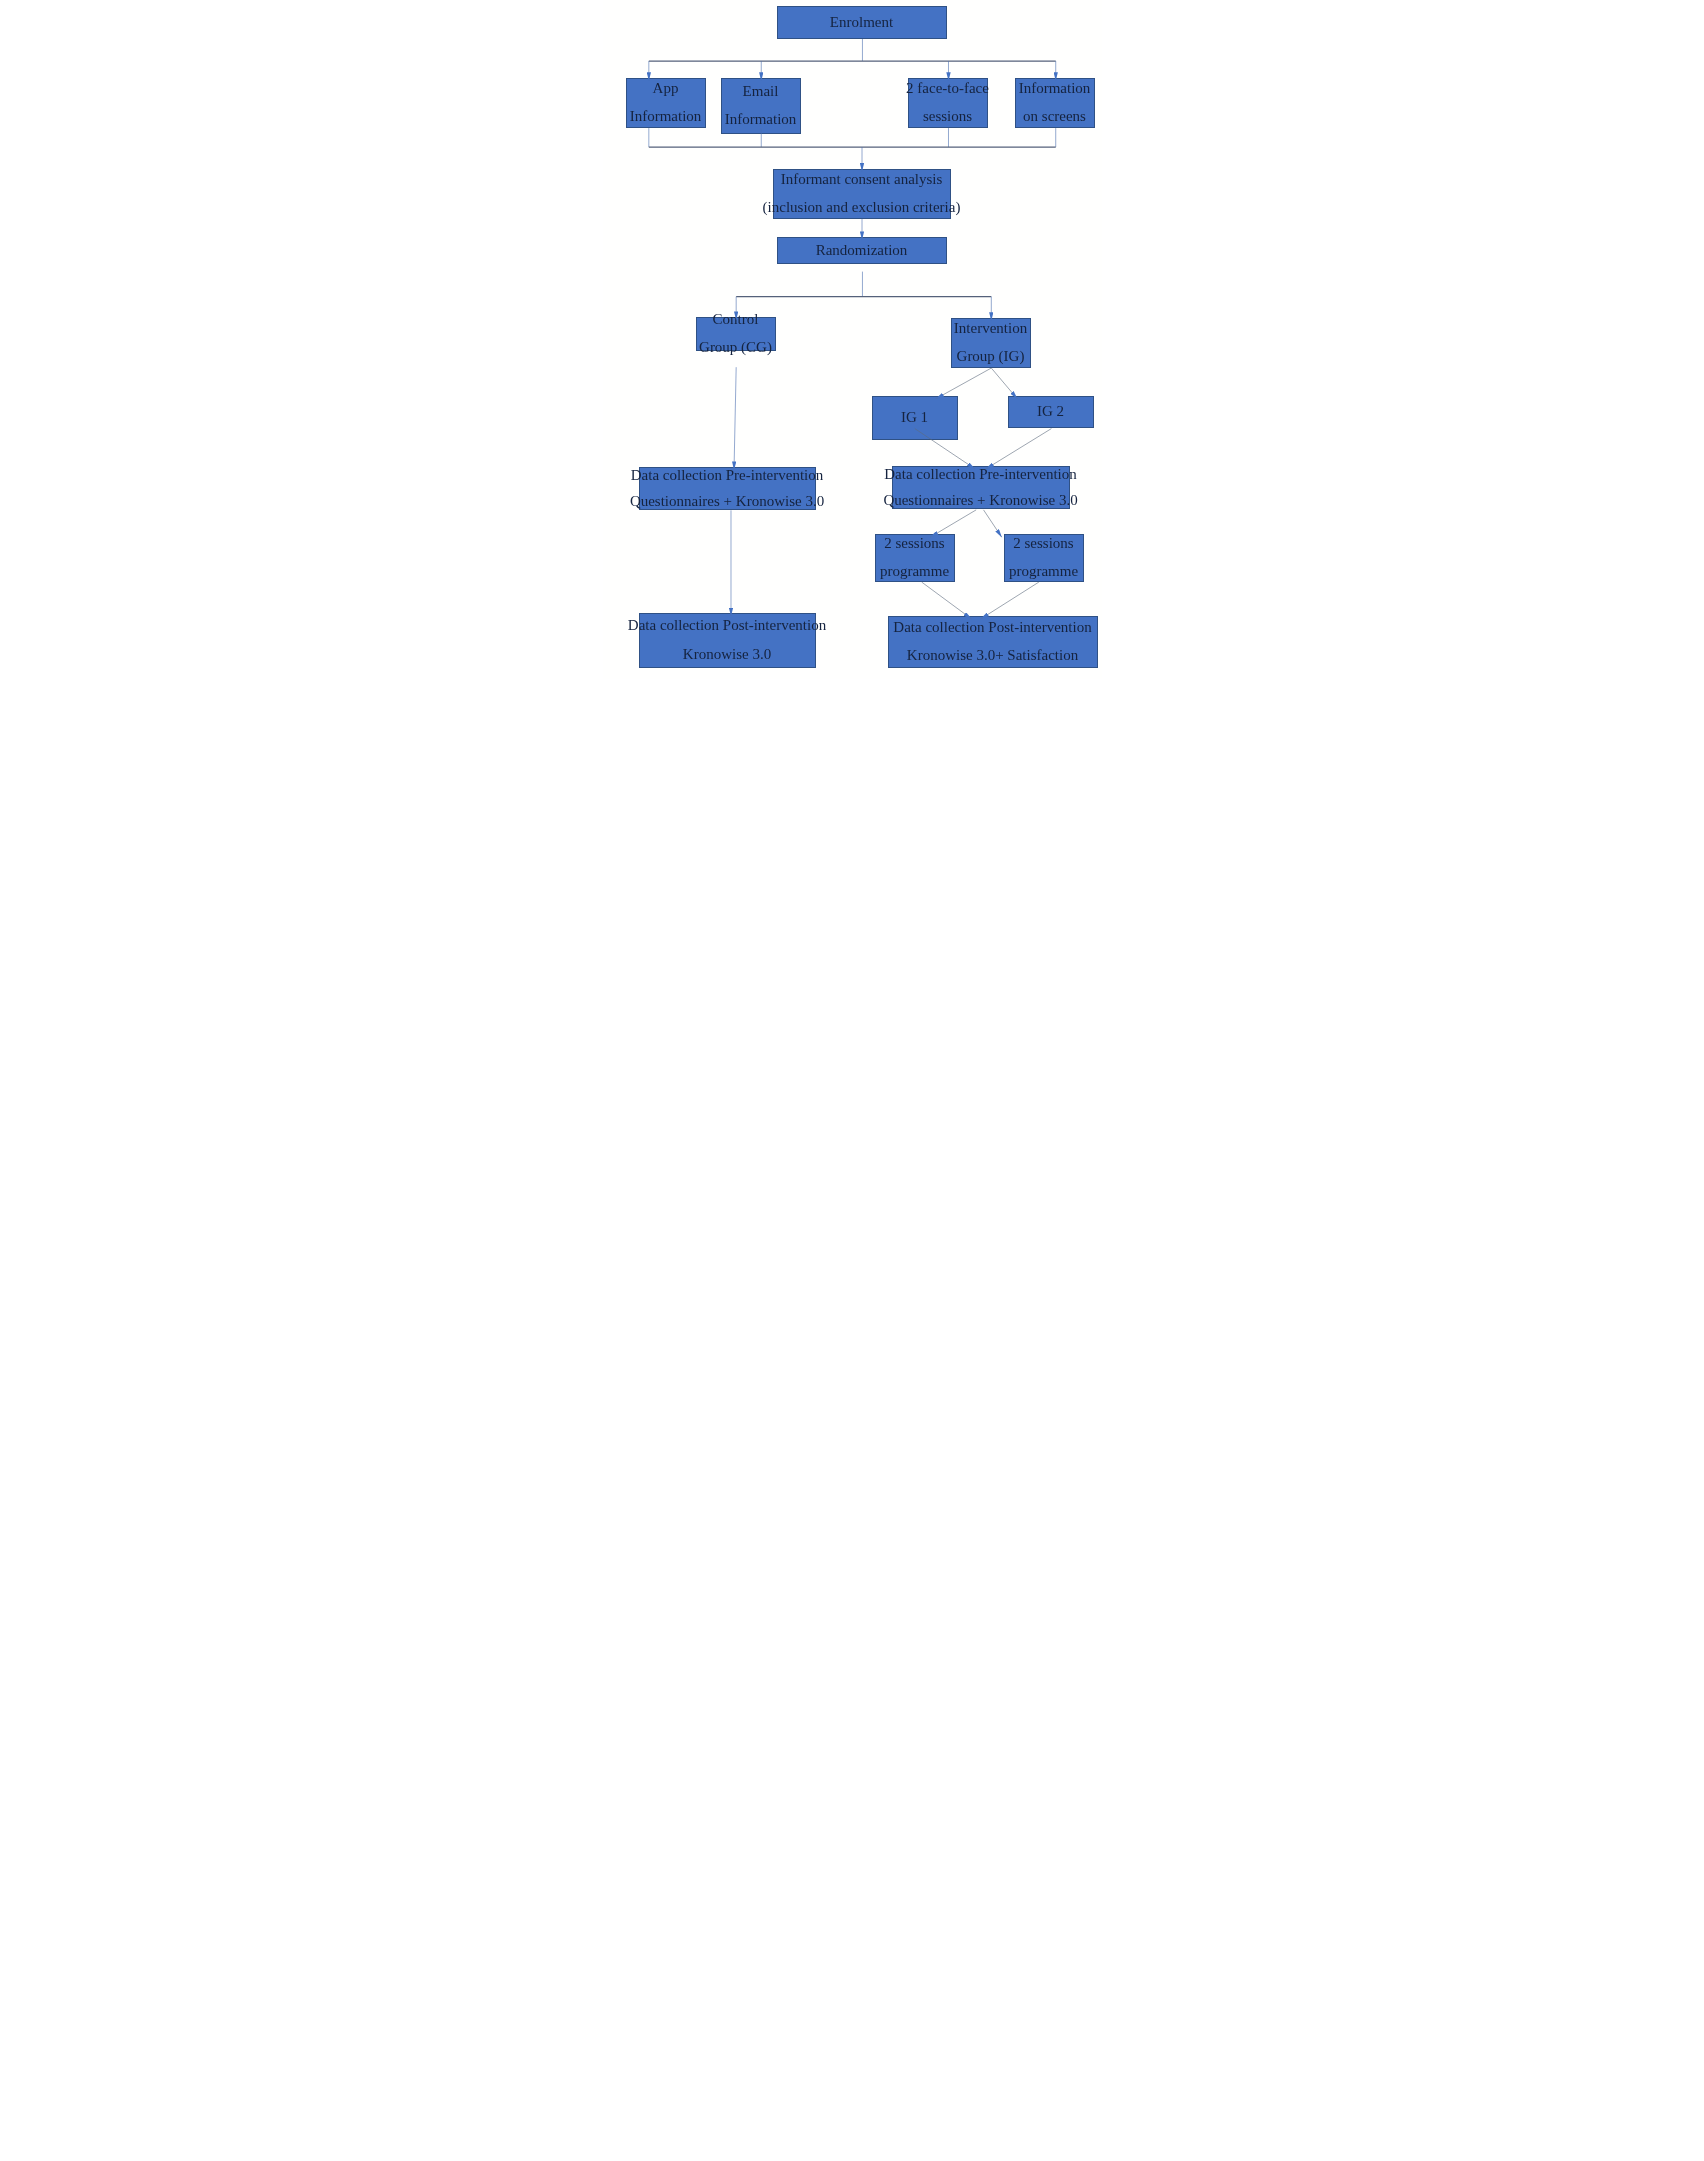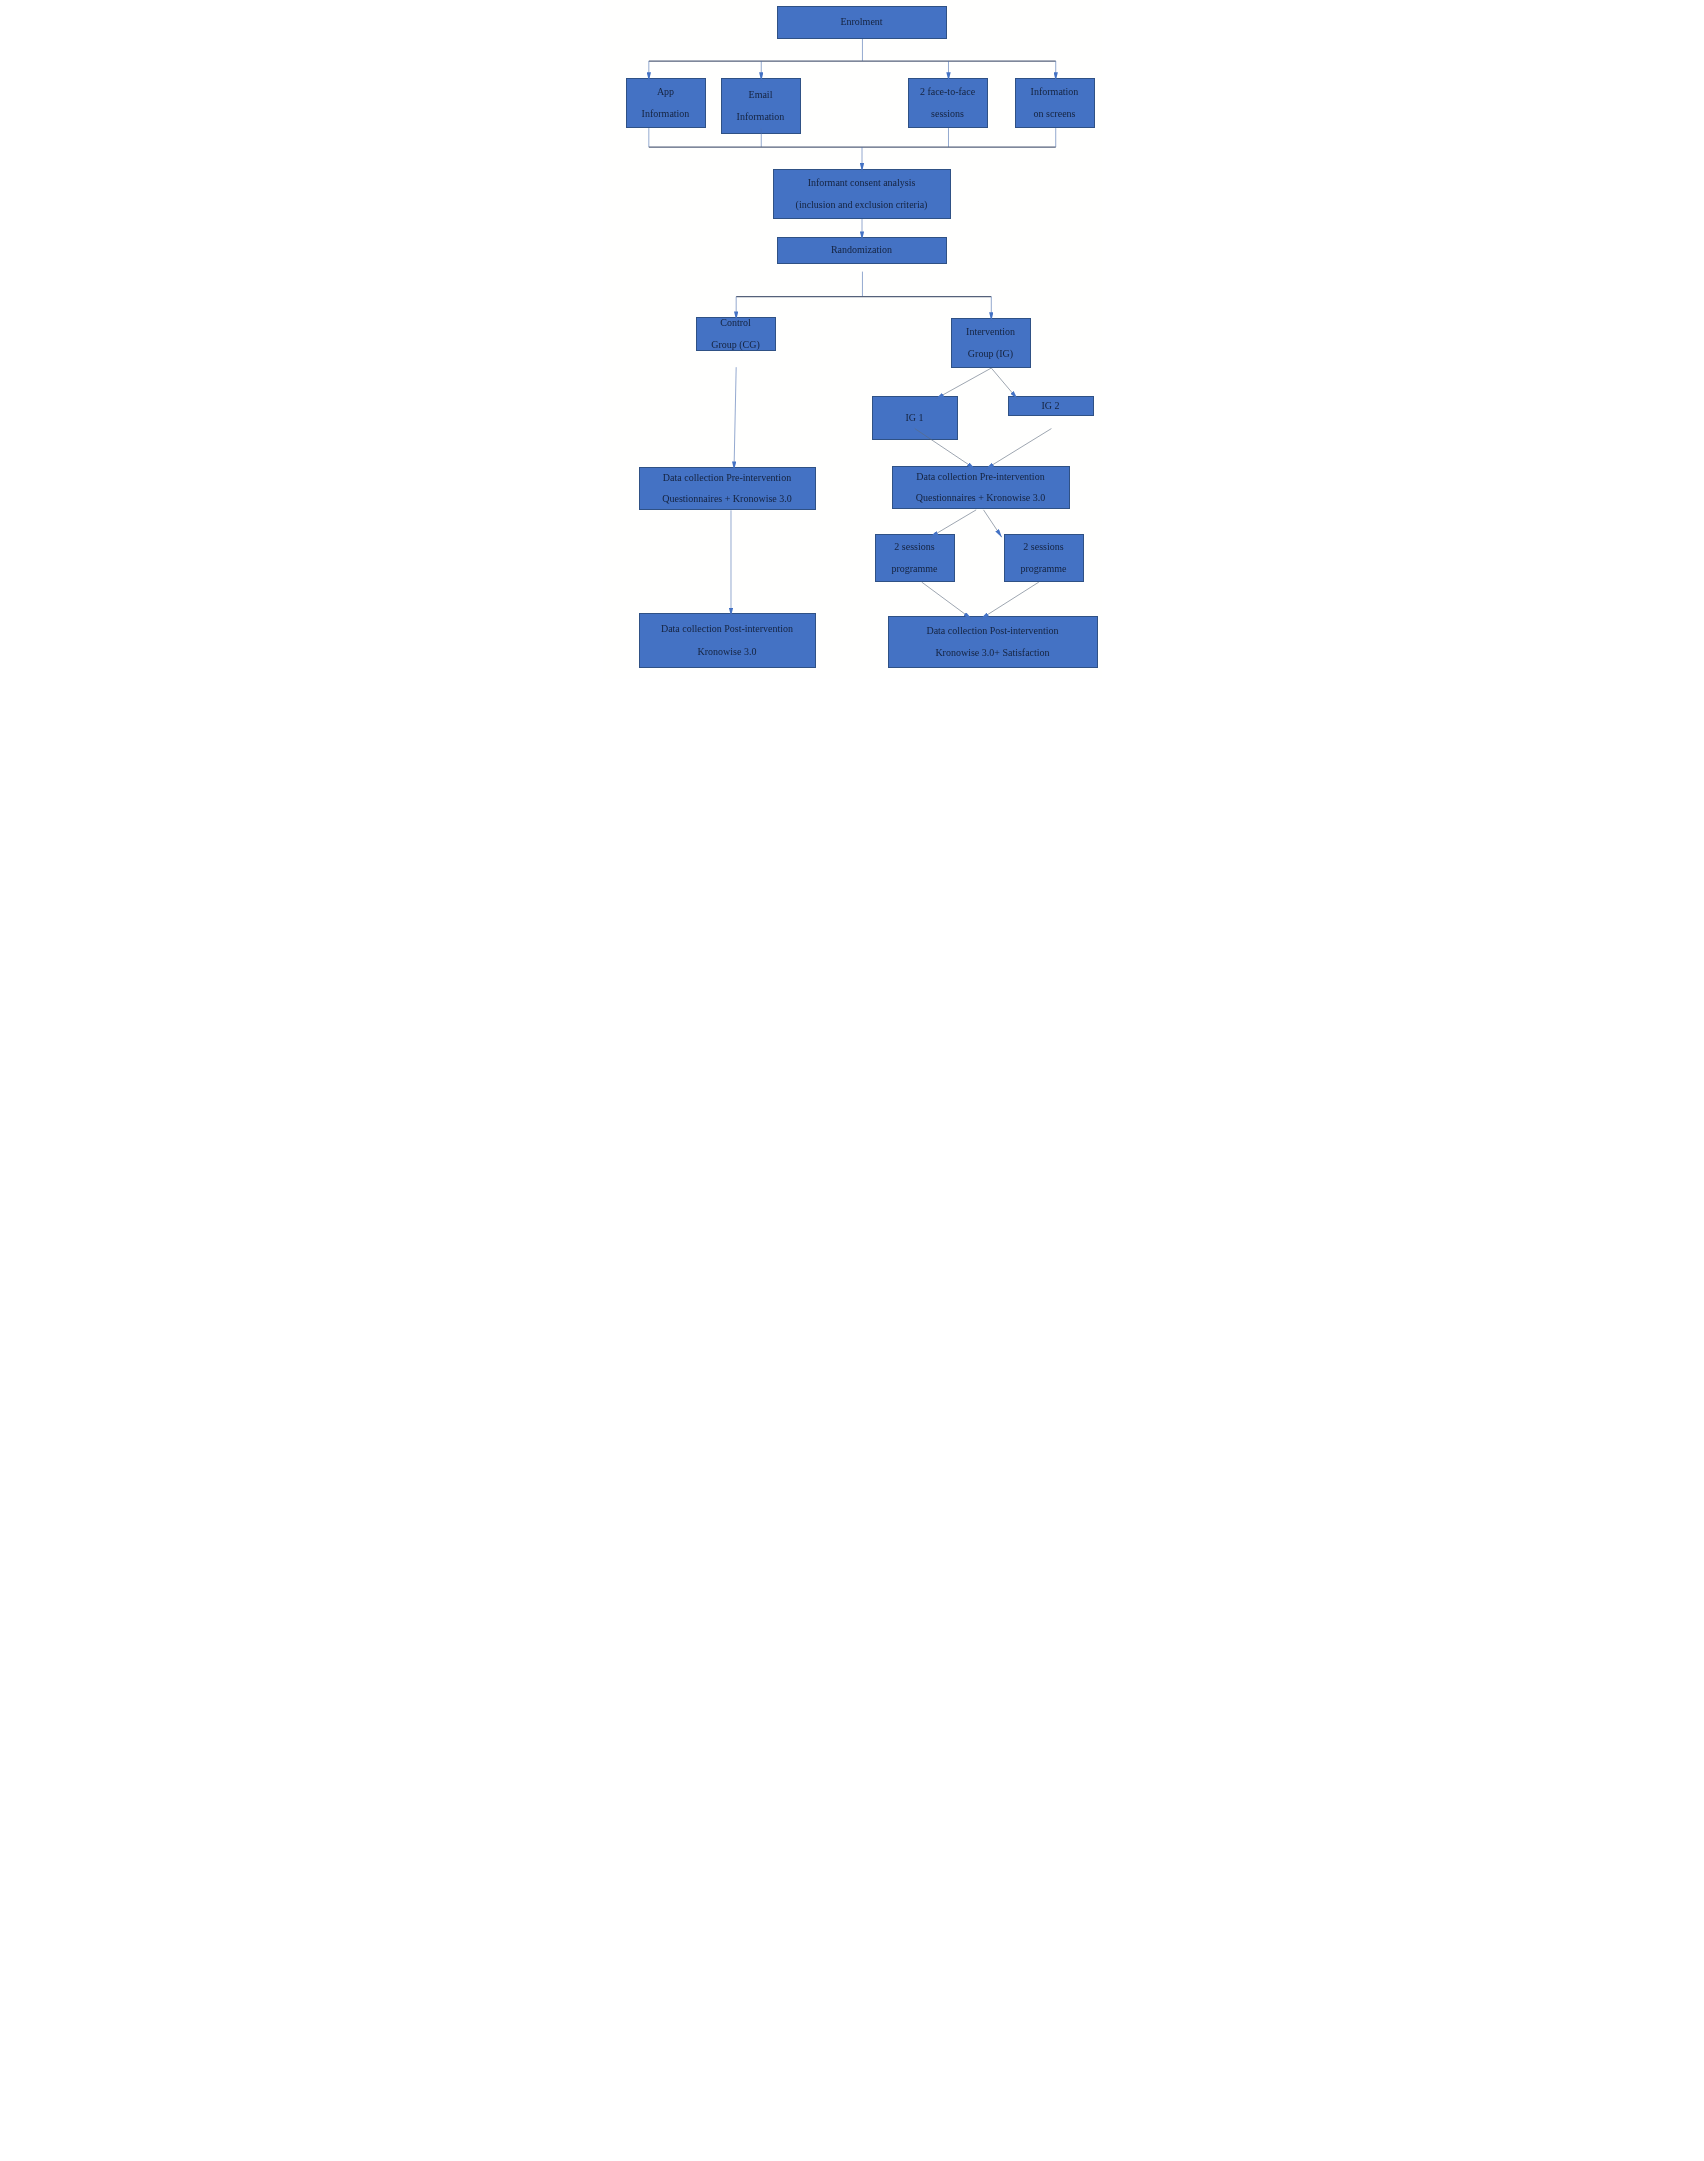--- a/index.html
+++ b/index.html
@@ -17,21 +17,21 @@
   }
   .node{
     position:absolute;z-index:2;
     display:flex;flex-direction:column;align-items:center;justify-content:center;
     row-gap:11.7px;
     background:#4472C4;
     border:1.3px solid #2F5185;
     border-top-width:1.7px;border-bottom-width:1.7px;
     box-sizing:border-box;
     color:#15233F;
-    font-size:10px;
+    font-size:15px;
     text-align:center;
   }
   .nl{display:block;line-height:1.05;white-space:nowrap;}
 </style>
 </head>
 <body>
 
 <div class="canvas">
 
   <svg class="wires" viewBox="0 0 1154 1570" xmlns="http://www.w3.org/2000/svg">
@@ -119,21 +119,21 @@
 
   <div class="node" style="left:348px;top:318px;width:80px;height:50px">
     <span class="nl">Intervention</span>
     <span class="nl">Group (IG)</span>
   </div>
 
   <div class="node" style="left:269px;top:396px;width:86px;height:44px">
     <span class="nl">IG 1</span>
   </div>
 
-  <div class="node" style="left:405px;top:396px;width:86px;height:20px">
+  <div class="node" style="left:405px;top:396px;width:86px;height:32px">
     <span class="nl">IG 2</span>
   </div>
 
   <div class="node" style="left:36px;top:467px;width:177px;height:43px;row-gap:10.4px">
     <span class="nl">Data collection Pre-intervention</span>
     <span class="nl">Questionnaires + Kronowise 3.0</span>
   </div>
 
   <div class="node" style="left:289px;top:466px;width:178px;height:43px;row-gap:10.4px">
     <span class="nl">Data collection Pre-intervention</span>

